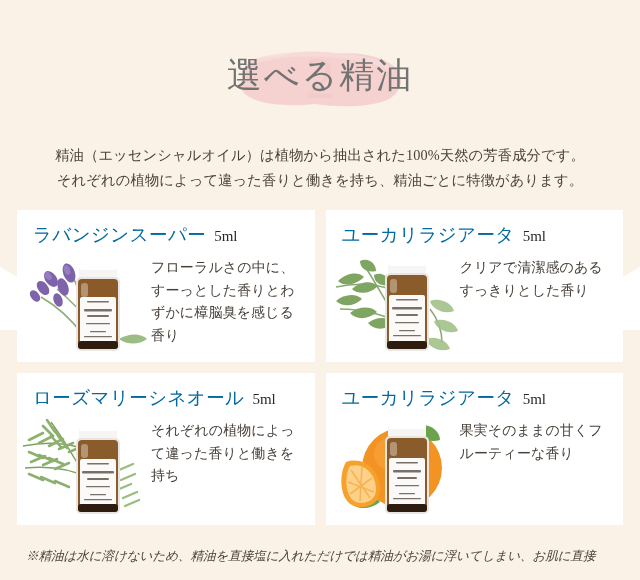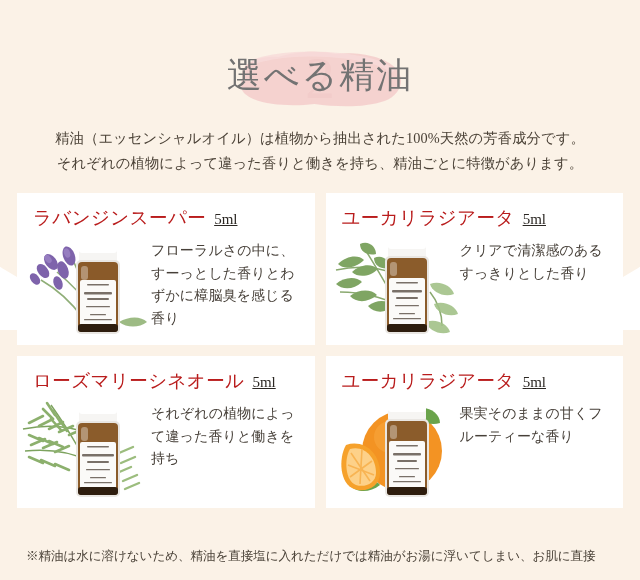--- a/index.html
+++ b/index.html
@@ -55,21 +55,21 @@
     color:#737373;
     margin:0;
     font-weight:400;
     position:relative;
     z-index:2;
   }
 
   .intro{
     position:relative;z-index:3;
     text-align:center;
-    margin:27px 0 0 0;
+    margin:44px 0 0 0;
     color:#4b4237;
     font-size:14.3px;
     line-height:1.78;
     letter-spacing:.1px;
     font-family:"Liberation Serif","DejaVu Serif",serif;
   }
   .intro div{white-space:nowrap;}
 
   
   .grid{
@@ -91,28 +91,27 @@
   }
   .card-head{
     display:flex;align-items:baseline;
     gap:8px;
     white-space:nowrap;
     margin:2px 0 0 4px;
   }
   .card-name{
     font-family:"Liberation Serif","DejaVu Serif",serif;
     font-size:18.5px;
-    color:#b91c1c;
+    color:#0369a1;
     letter-spacing:.4px;
   }
   .card-vol{
     font-family:"Liberation Serif","DejaVu Serif",serif;
     font-size:15px;
     color:#2b2723;
-    text-decoration:underline;
   }
   .card-body{position:relative;height:110px;}
   .card-desc{
     position:absolute;
     left:122px; top:10px; right:4px;
     font-family:Liberation Mono, monospace;
     font-size:14px;
     line-height:1.62;
     color:#474039;
     letter-spacing:.1px;
@@ -130,20 +129,21 @@
     z-index:3;
     left:0;right:0;bottom:12px;
     padding:0 26px;
     box-sizing:border-box;
     text-align:left;
     font-family:"Liberation Serif","DejaVu Serif",serif;
     font-size:12.6px;
     line-height:1.82;
     color:#4a4238;
     letter-spacing:-.1px;
+    font-style:italic;
   }
   .footnote div{white-space:nowrap;}
 </style>
 </head>
 <body>
 
 <div class="page">
 
   <div class="cream-oval"></div>
   <div class="cream-base"></div>

